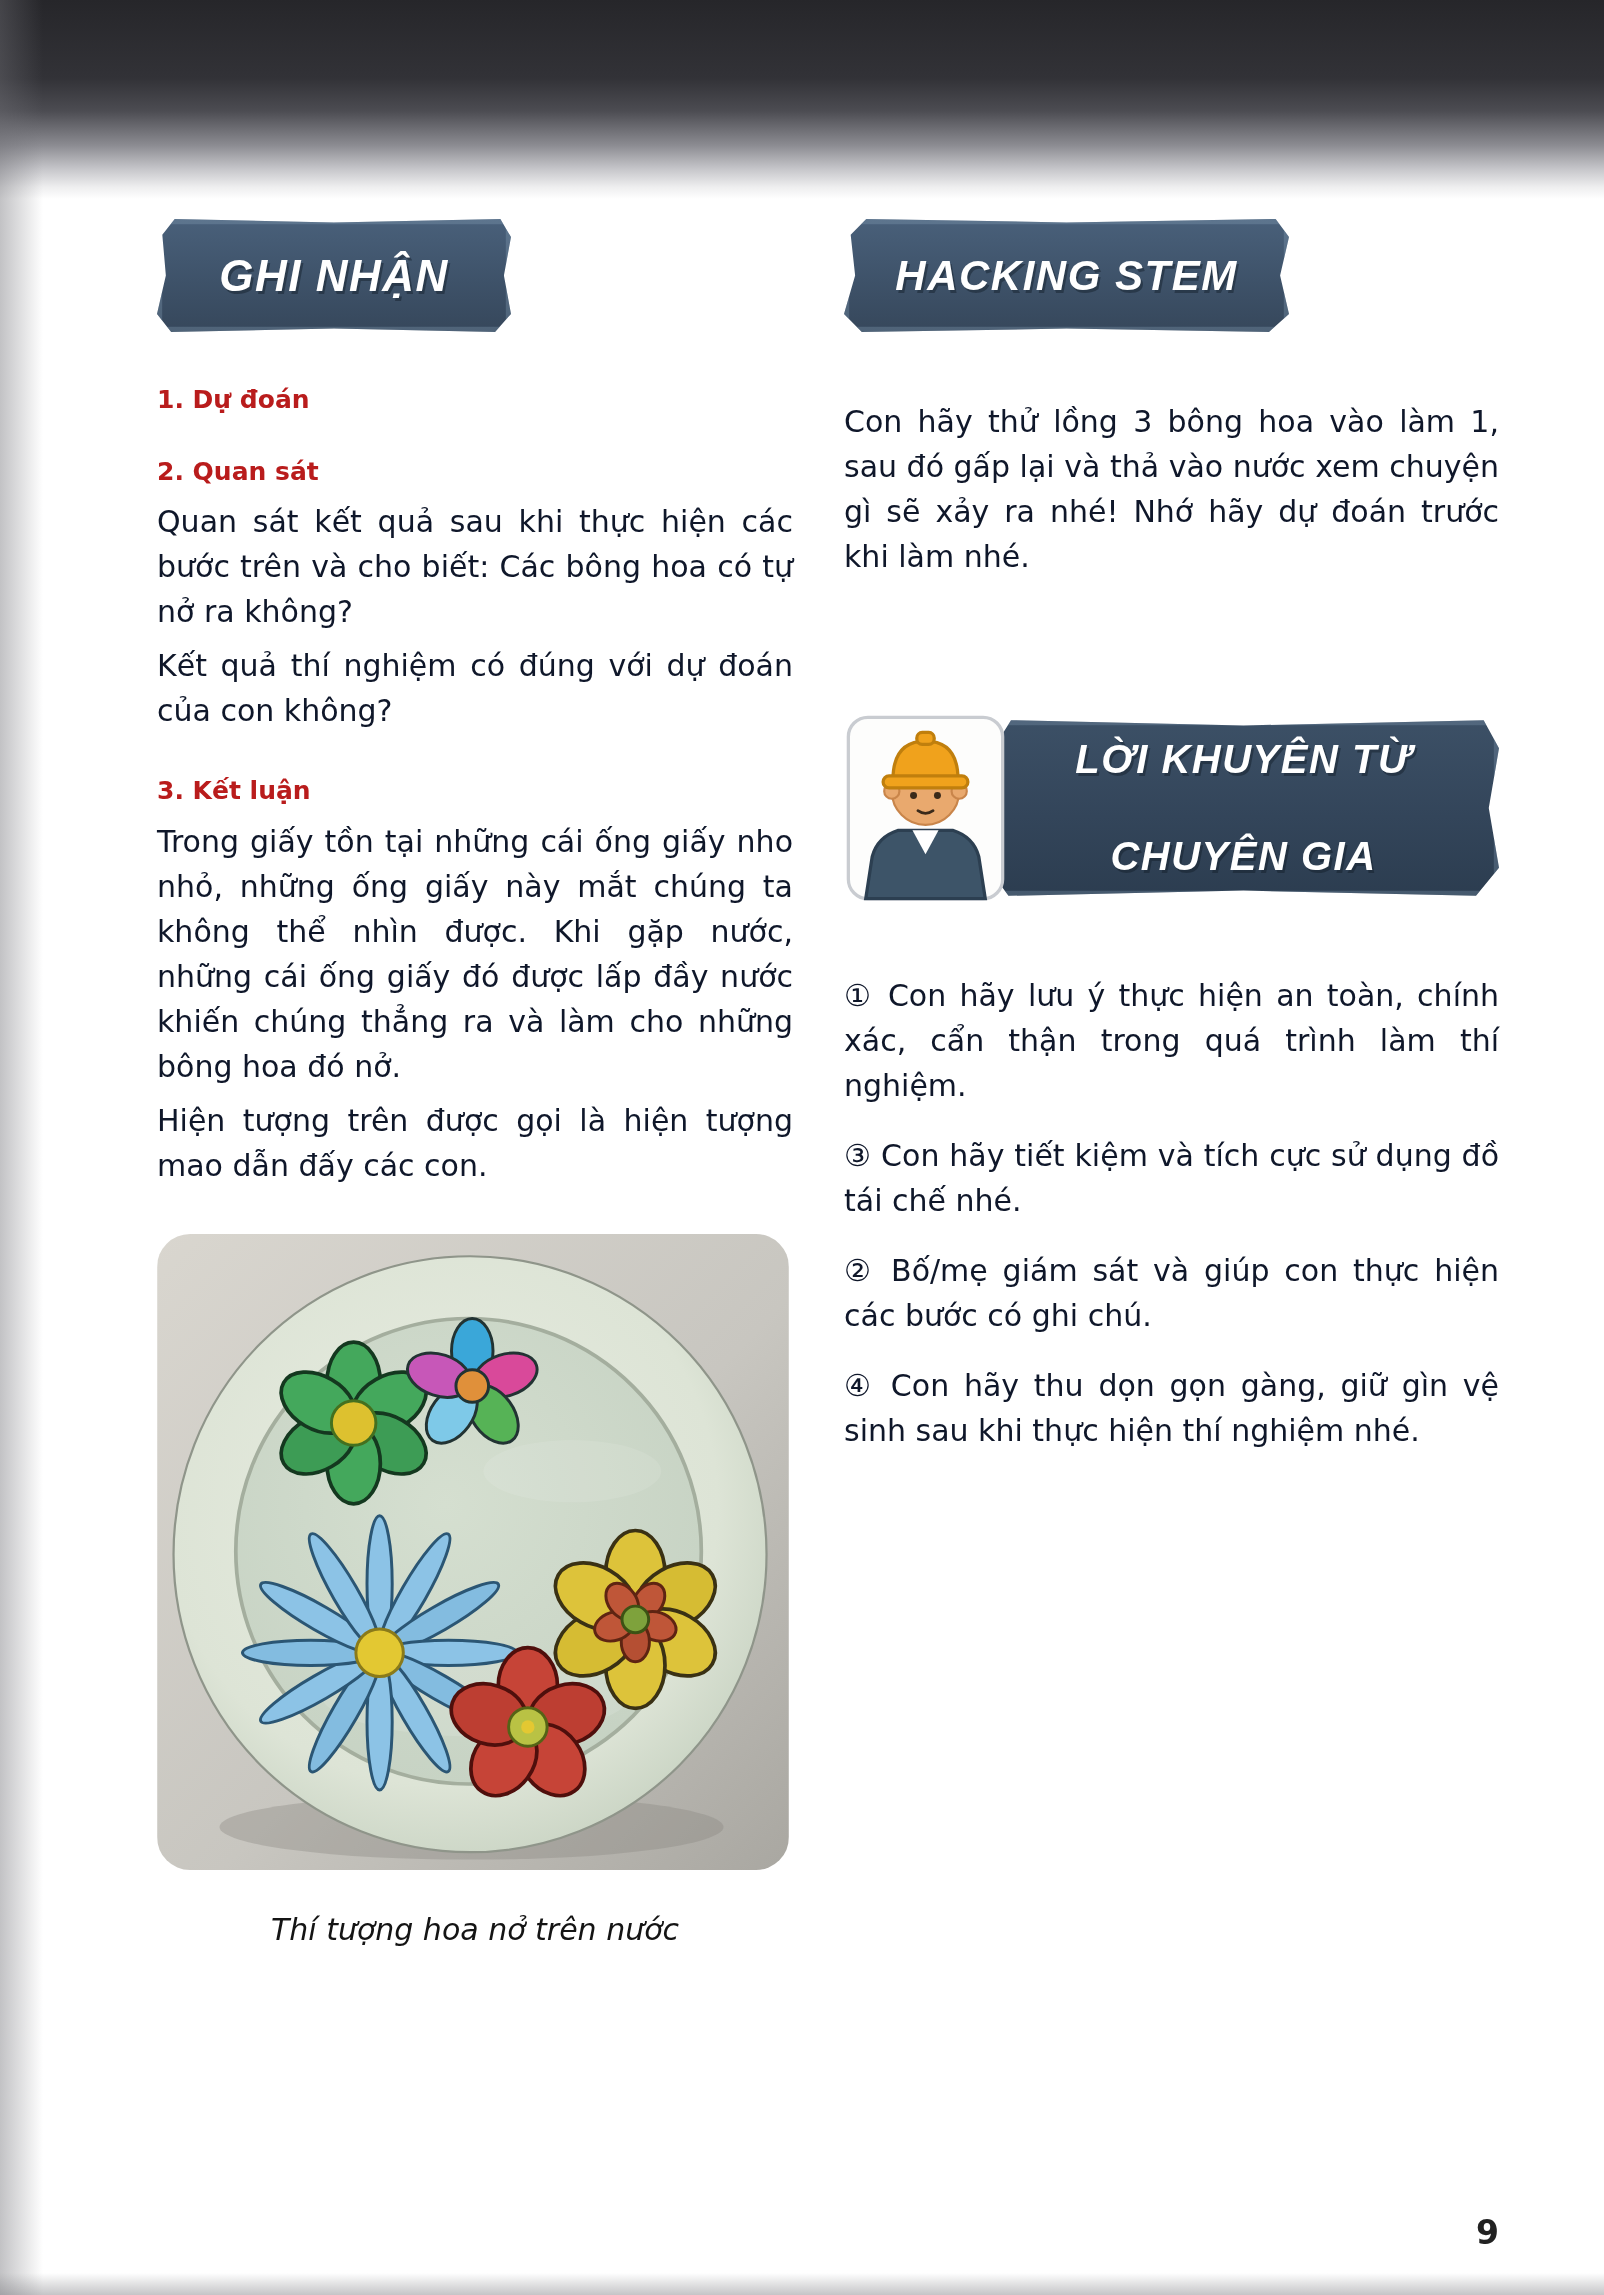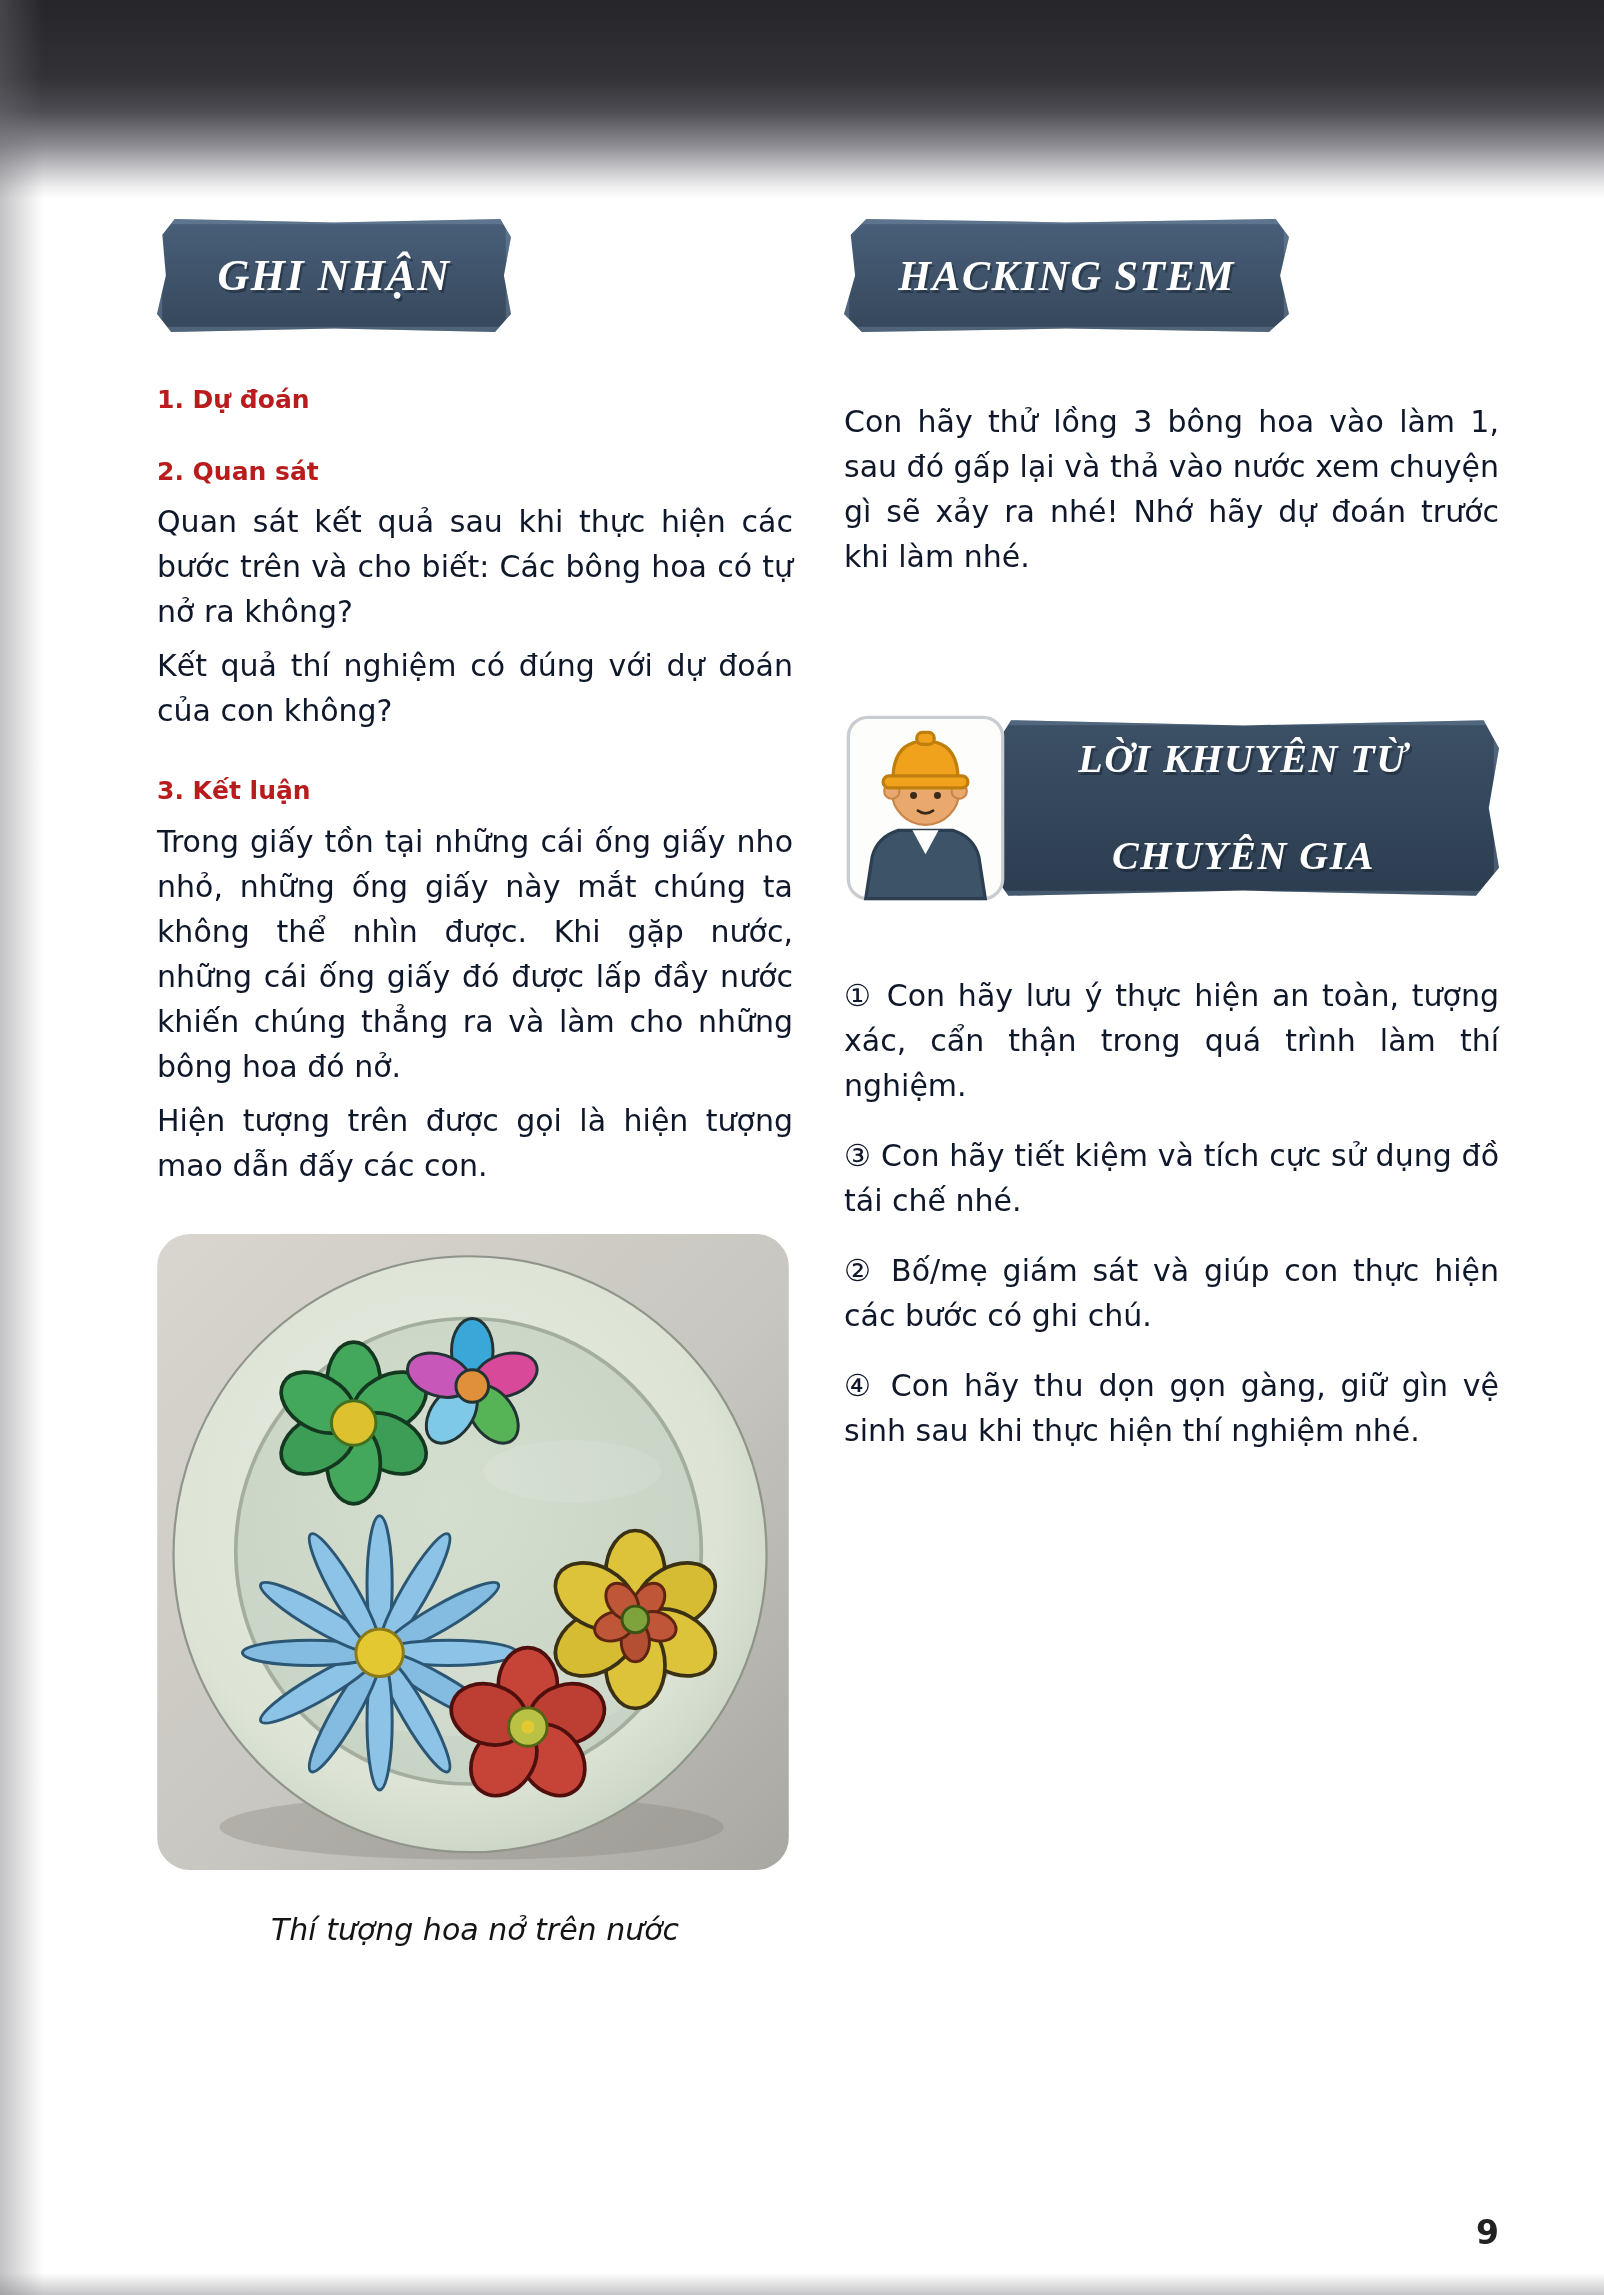--- a/index.html
+++ b/index.html
@@ -34,21 +34,21 @@
   .plaque {
     position:relative;
     background:linear-gradient(180deg,#49607a 0%, #3e5269 55%, #36475b 100%);
     box-shadow:inset 0 0 0 5.2px rgba(140,165,190,0.30);
     clip-path:polygon(1.5% 14%, 5% 0%, 50% 3%, 97% 0%, 100% 16%, 98% 50%,
                       100% 84%, 95.5% 100%, 50% 97%, 4% 100%, 0% 84%, 2.5% 50%);
     display:flex; align-items:center; justify-content:center;
     color:#ffffff;
   }
   .plaque-text {
-    font-family:Liberation Serif, serif;
+    font-family:Liberation Sans, sans-serif;
     font-style:italic; font-weight:bold;
     letter-spacing:1.5px;
     text-shadow:2.2px 3px 0 rgba(18,28,40,0.45);
     white-space:nowrap;
   }
   .badge-left  { width:354px; height:113px; }
   .badge-left .plaque-text { font-size:44px; }
   .badge-right { width:445px; height:113px; }
   .badge-right .plaque-text { font-size:42px; }
   
@@ -233,21 +233,21 @@
         <circle cx="86" cy="76" r="3.2" fill="#3a2a1a"></circle>
         <path d="M68,90 Q75,95 82,90" fill="none" stroke="#3a2a1a" stroke-width="2.5" stroke-linecap="round"></path>
       </svg>
       <div class="advice-plaque">
         <span class="plaque-text">LỜI KHUYÊN TỪ</span>
         <span class="plaque-text">CHUYÊN GIA</span>
       </div>
     </div>
 
     <div class="tips">
-      <p class="body">① Con hãy lưu ý thực hiện an toàn, tượng xác, cẩn thận trong quá trình làm thí nghiệm.</p>
+      <p class="body">① Con hãy lưu ý thực hiện an toàn, chính xác, cẩn thận trong quá trình làm thí nghiệm.</p>
       <p class="body">③ Con hãy tiết kiệm và tích cực sử dụng đồ tái chế nhé.</p>
       <p class="body">② Bố/mẹ giám sát và giúp con thực hiện các bước có ghi chú.</p>
       <p class="body">④ Con hãy thu dọn gọn gàng, giữ gìn vệ sinh sau khi thực hiện thí nghiệm nhé.</p>
     </div>
   </div>
 
   <div class="page-number">9</div>
 </div>
 
 

